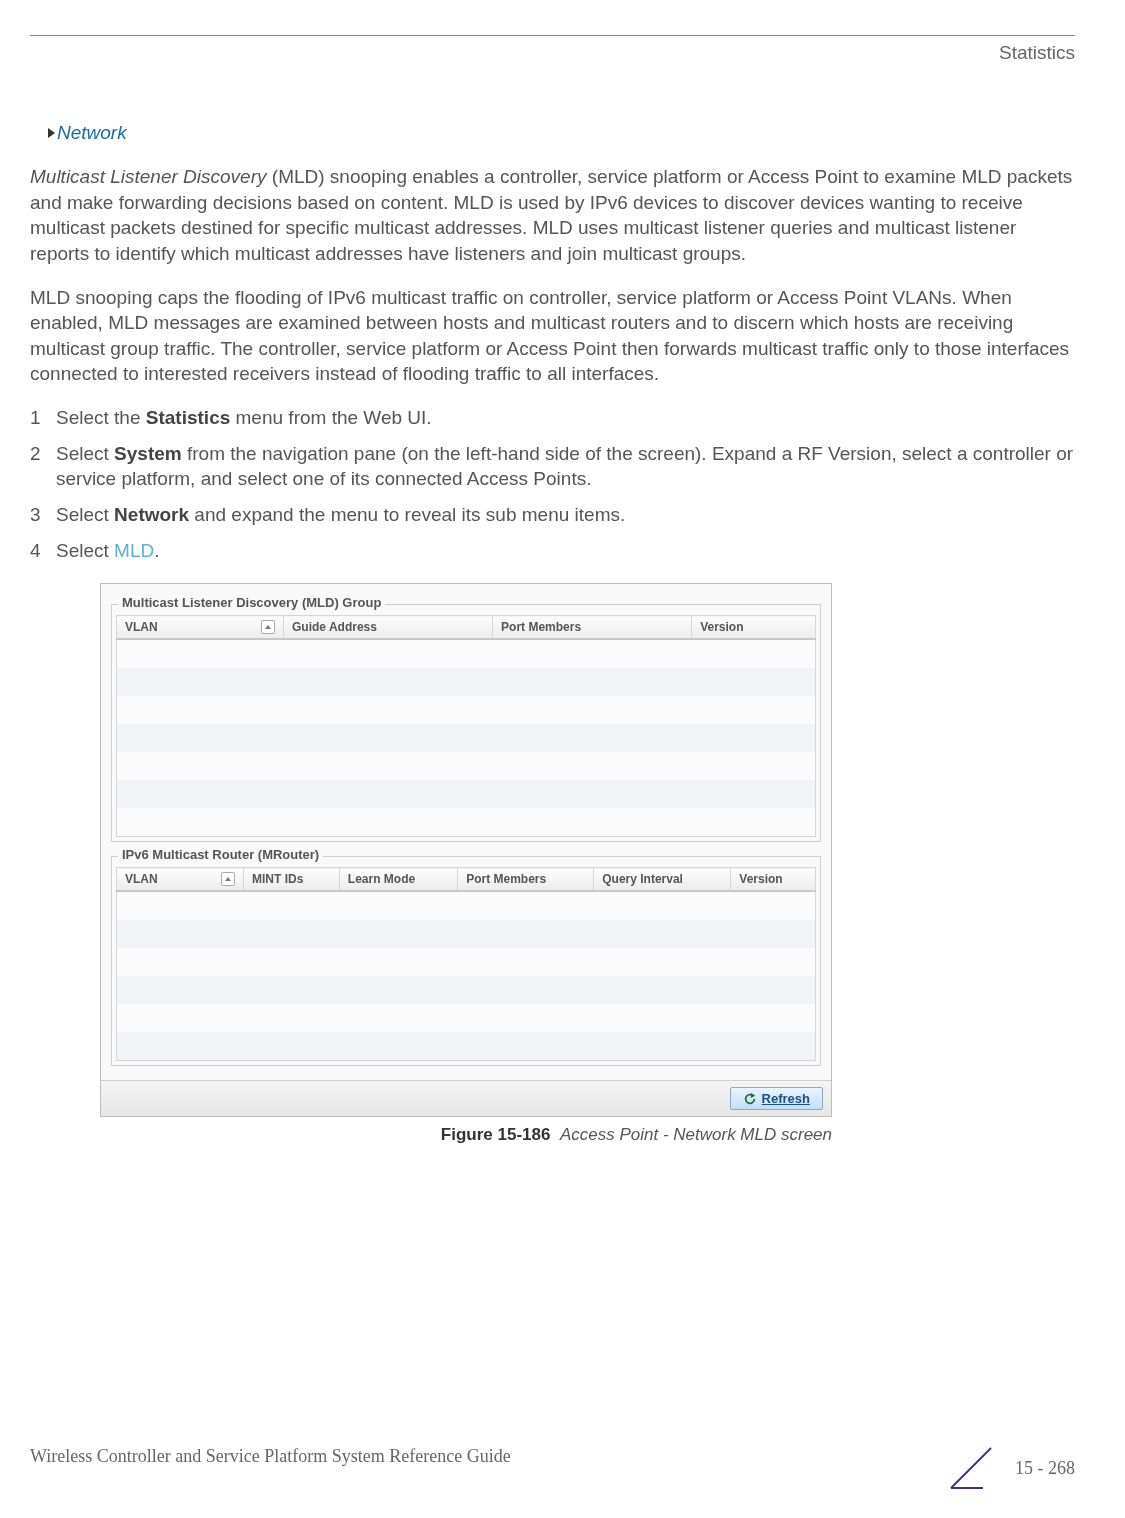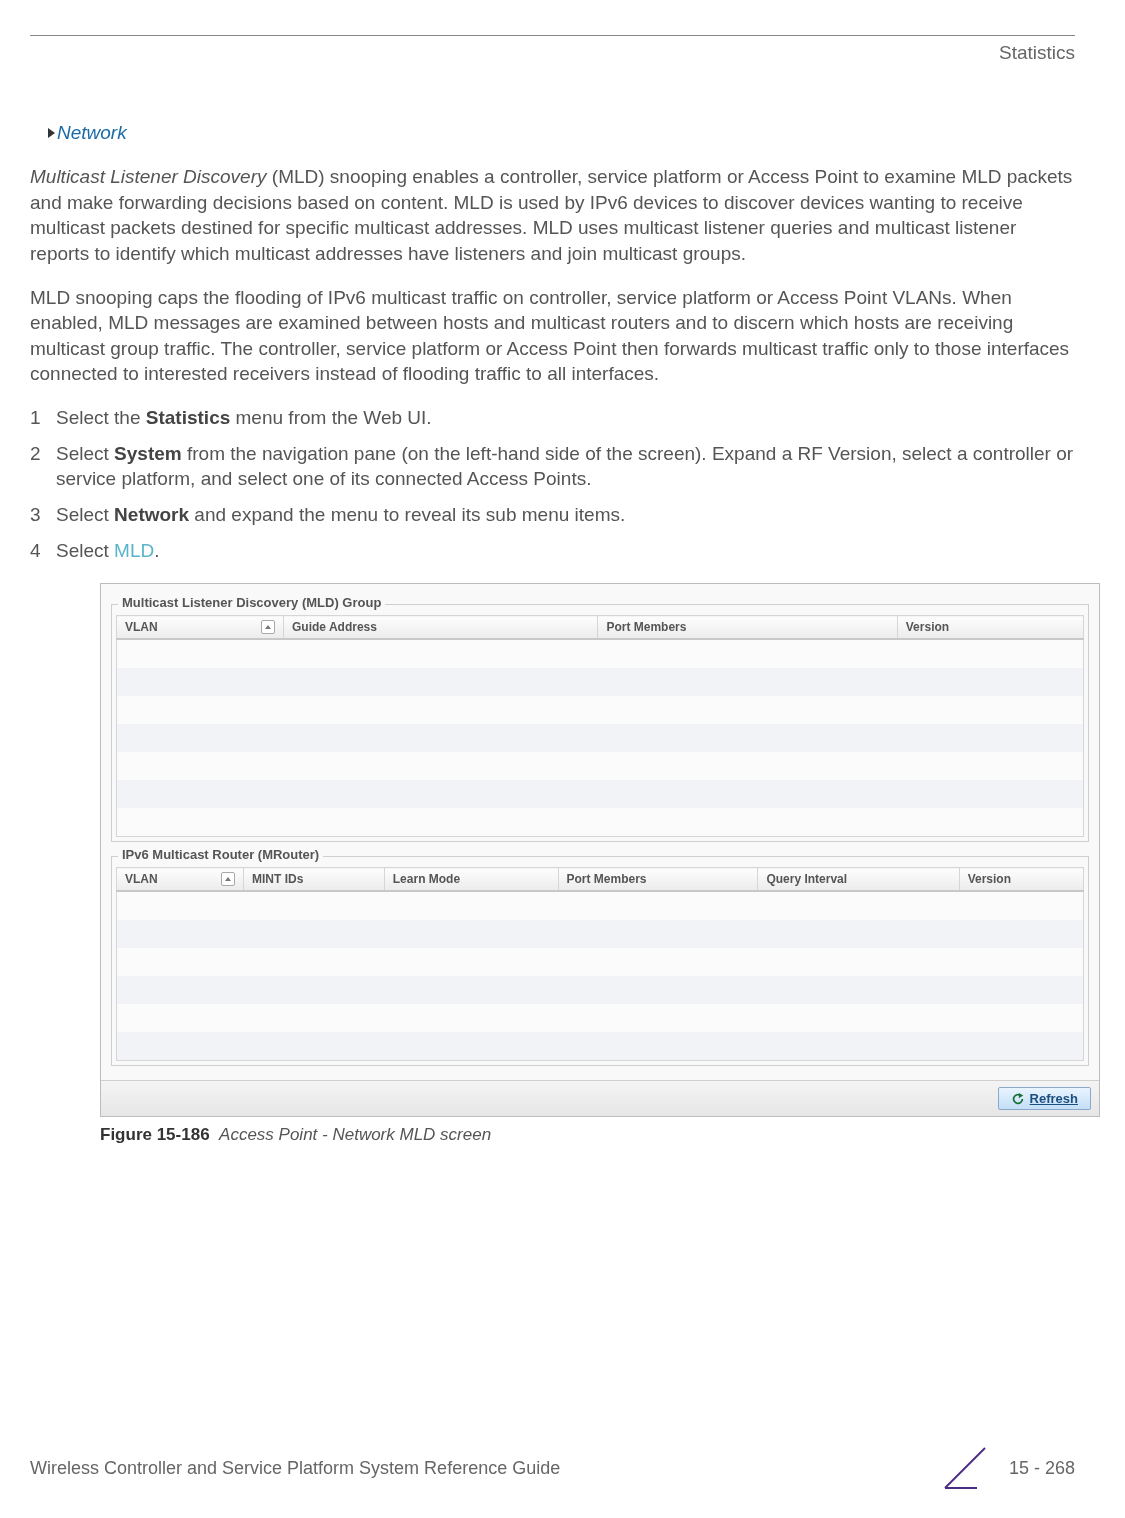--- a/index.html
+++ b/index.html
@@ -70,21 +70,21 @@
     display: flex;
     margin-bottom: 10px;
     line-height: 1.35;
   }
   .step .num { width: 26px; flex-shrink: 0; }
   .step .txt { flex: 1; }
   .step .txt strong { font-weight: 700; color: #444; }
   .step .txt .mld-link { color: #58b5c9; }
   .figure-wrap {
     margin: 20px 0 0 70px;
-    width: 1000px;
+    width: 732px;
   }
   .figure {
     border: 1px solid #bcbcbc;
     background: #f9f9f9;
     box-sizing: border-box;
     width: 100%;
   }
   .fig-inner { padding: 8px 10px 0 10px; }
   .fieldset {
     position: relative;
@@ -165,38 +165,39 @@
     padding: 3px 12px;
     border-radius: 2px;
     text-decoration: underline;
     cursor: pointer;
   }
   .refresh-ico {
     width: 14px; height: 14px;
     display: inline-block;
   }
   .figure-caption {
-    text-align: left;
+    text-align: right;
     font-size: 17px;
     margin-top: 8px;
     color: #555;
   }
   .figure-caption strong { font-weight: 700; color: #333; }
   .figure-caption em { font-style: italic; }
   .footer {
     position: absolute;
     bottom: 28px;
     left: 30px;
     right: 50px;
     display: flex;
     justify-content: space-between;
-    align-items: center;
+    align-items: flex-start;
     color: #666;
     font-size: 18px;
     font-weight: 300;
+    font-family: Liberation Serif, serif;
   }
   .footer-right {
     display: flex;
     align-items: center;
     gap: 22px;
   }
   .angle {
     width: 44px; height: 44px;
   }
 </style>

